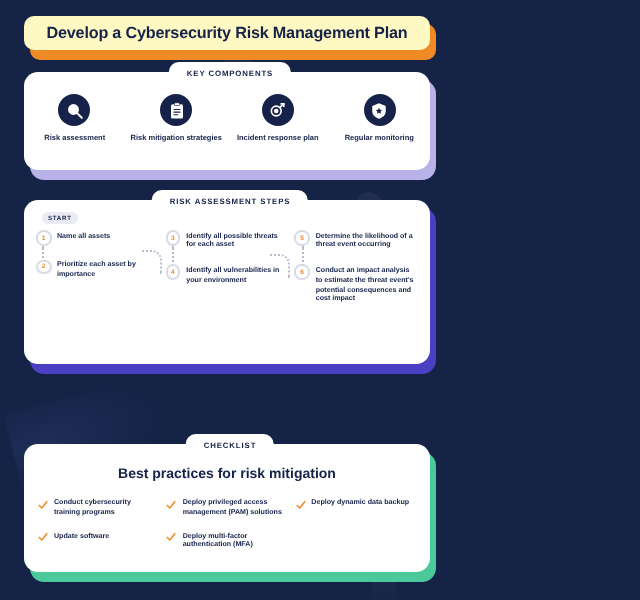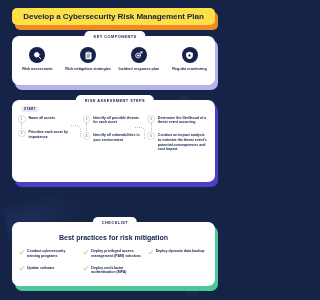--- a/index.html
+++ b/index.html
@@ -32,21 +32,21 @@
     border-radius:6px; pointer-events:none;
   }
 
   
   .title-wrap { position:absolute; left:12px; top:8px; width:206px; }
   .title-shadow {
     position:absolute; left:3px; top:4px; width:203px; height:18px;
     background:#f08a24; border-radius:5px;
   }
   .title-bar {
-    position:relative; width:203px; height:17px; background:#fde047;
+    position:relative; width:203px; height:17px; background:#fef9c3;
     border-radius:5px; display:flex; align-items:center; justify-content:center;
   }
   .title-text {
     font-size:8.1px; font-weight:bold; color:#16224a; letter-spacing:-0.1px;
     white-space:nowrap;
   }
 
   
   .card { position:absolute; left:12px; width:206px; }
   .card-shadow { position:absolute; left:3px; top:4px; width:203px; border-radius:7px; }

